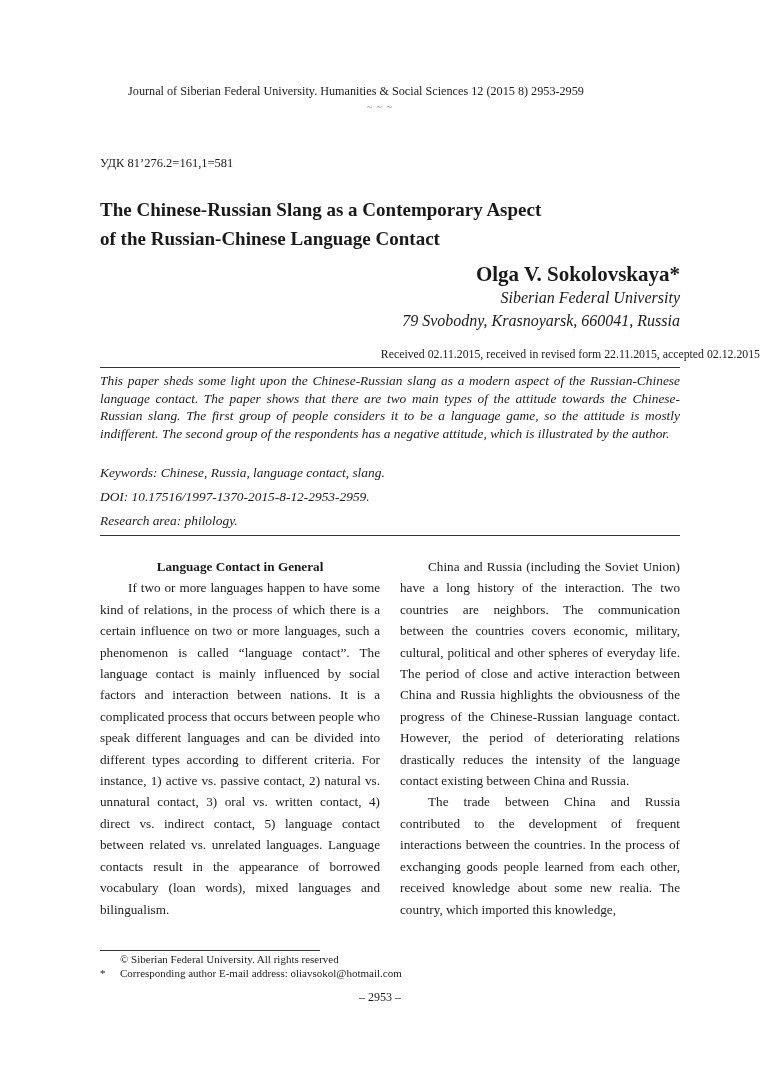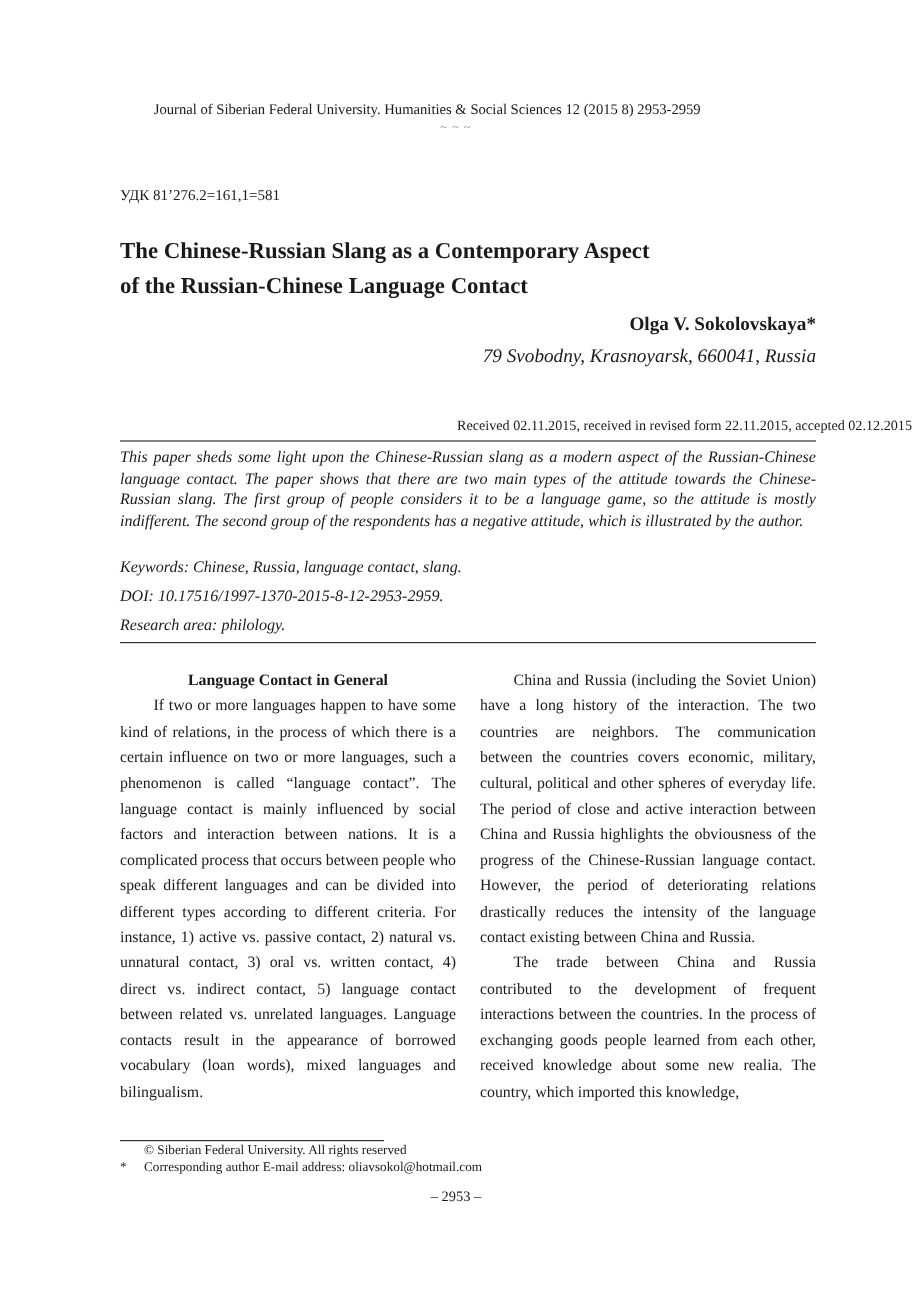--- a/index.html
+++ b/index.html
@@ -3,21 +3,21 @@
 <meta charset="utf-8">
 <style>
   html, body { margin:0; padding:0; background:#ffffff; }
   body { width:760px; height:1080px; position:relative; overflow:hidden;
          font-family:"Liberation Serif", "DejaVu Serif", serif; color:#1a1a1a; }
   .abs { position:absolute; }
   .journal { left:0; width:712px; top:84px; text-align:center; font-size:12.2px; }
   .tilde { left:0; width:760px; top:101px; text-align:center; font-size:10px; color:#888; letter-spacing:1px; }
   .udk { left:100px; top:156px; font-size:12.5px; }
   .title { left:100px; top:195px; font-size:19px; font-weight:bold; line-height:29px; width:560px; }
-  .author { right:80px; top:262px; font-size:16px; font-weight:bold; text-align:right; }
+  .author { right:80px; top:262px; font-size:21px; font-weight:bold; text-align:right; }
   .affil { right:80px; top:286px; font-size:16px; font-style:italic; text-align:right; line-height:23px; }
   .received { left:0; width:760px; top:347px; text-align:right; font-size:11.8px; }
   .rule { left:100px; width:580px; height:0; border-top:1.3px solid #333; }
   .abstract { left:100px; width:580px; top:372px; font-size:13.4px; font-style:italic; line-height:17.6px; text-align:justify; }
   .meta-line { left:100px; font-size:13.4px; font-style:italic; }
   .col { width:280px; font-size:13.2px; line-height:21.4px; text-align:justify; }
   .col p { margin:0; text-indent:28px; }
   .heading { text-align:center; font-weight:bold; font-size:13.2px; line-height:21.4px; }
   .fn-rule { left:100px; width:220px; top:950px; border-top:1px solid #333; }
   .fn { left:100px; font-size:11px; }
@@ -32,20 +32,21 @@
 
 <div class="abs udk">УДК 81’276.2=161,1=581</div>
 
 <div class="abs title">
   <div>The Chinese-Russian Slang as a Contemporary Aspect</div>
   <div>of the Russian-Chinese Language Contact</div>
 </div>
 
 <div class="abs author">Olga V. Sokolovskaya*</div>
 <div class="abs affil">
+  <div>Siberian Federal University</div>
   <div>79 Svobodny, Krasnoyarsk, 660041, Russia</div>
 </div>
 
 <div class="abs received">Received 02.11.2015, received in revised form 22.11.2015, accepted 02.12.2015</div>
 <div class="abs rule" style="top:367px;"></div>
 
 <div class="abs abstract">This paper sheds some light upon the Chinese-Russian slang as a modern aspect of the Russian-Chinese language contact. The paper shows that there are two main types of the attitude towards the Chinese-Russian slang. The first group of people considers it to be a language game, so the attitude is mostly indifferent. The second group of the respondents has a negative attitude, which is illustrated by the author.</div>
 
 <div class="abs meta-line" style="top:465px;">Keywords: Chinese, Russia, language contact, slang.</div>
 <div class="abs meta-line" style="top:489px;">DOI: 10.17516/1997-1370-2015-8-12-2953-2959.</div>

